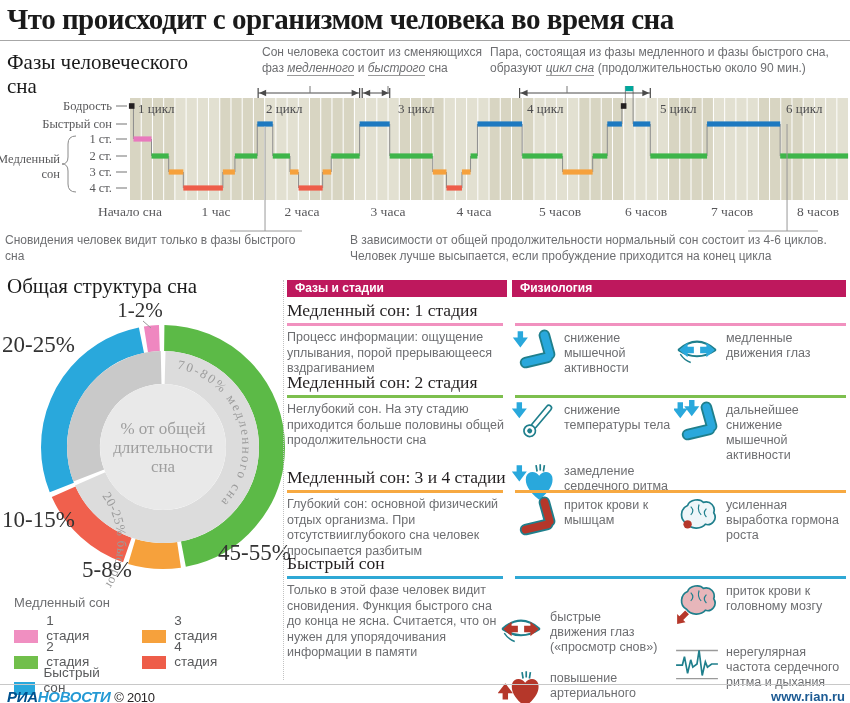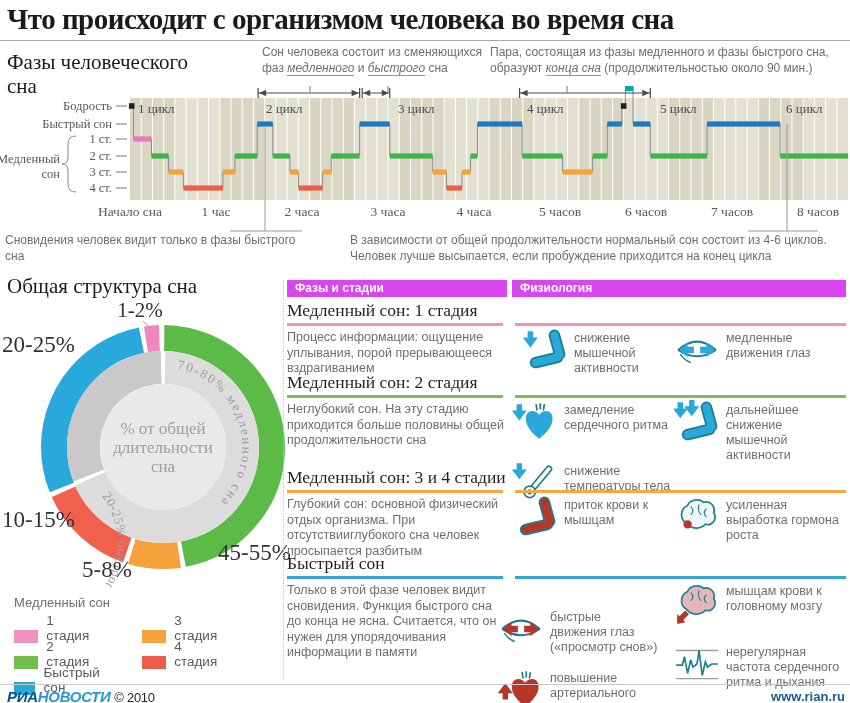--- a/index.html
+++ b/index.html
@@ -5,21 +5,21 @@
   html,body{margin:0;padding:0;background:#fff;}
   #canvas{position:relative;width:850px;height:703px;background:#fff;overflow:hidden;
           font-family:"Liberation Sans",sans-serif;color:#58595b;}
   .abs{position:absolute;}
   .serif{font-family:"Liberation Serif","DejaVu Serif",serif;}
   .page-title{font-size:29px;font-weight:bold;color:#1a1a1a;letter-spacing:-0.5px;white-space:nowrap;}
   .rule{background:#a7a7a7;height:1px;}
   .sec-head{font-size:21px;color:#1a1a1a;line-height:24px;}
   .note{font-size:12px;line-height:15.5px;color:#6d6e71;}
   .uw{border-bottom:1px solid #9a9a9a;padding-bottom:0px;font-style:italic;}
-  .colhead{background:#d946ef;color:#fff;font-size:12px;font-weight:bold;line-height:17px;padding-left:8px;box-sizing:border-box;height:17px;}
+  .colhead{background:#be185d;color:#fff;font-size:12px;font-weight:bold;line-height:17px;padding-left:8px;box-sizing:border-box;height:17px;}
   .stage-title{font-size:17.5px;color:#231f20;white-space:nowrap;}
   .stage-rule{height:2.5px;}
   .stage-desc{font-size:12.5px;line-height:15.5px;color:#6d6e71;}
   .phys-col{position:absolute;top:27px;}
   .phys-item{display:flex;margin-bottom:11px;}
   .phys-icon{width:52px;flex:0 0 52px;}
   .phys-cap{font-size:12.5px;line-height:15px;color:#6d6e71;padding-top:4px;}
   .legend-title{font-size:13px;color:#6d6e71;}
   .legend-item{position:absolute;display:flex;align-items:flex-end;}
   .legend-swatch{width:28px;height:13px;margin-right:8px;}
@@ -33,21 +33,21 @@
 <body>
 
 <div id="canvas">
 
   <div class="abs serif page-title" style="left:7px;top:3px;">Что происходит с организмом человека во время сна</div>
   <div class="abs rule" style="left:0;top:40px;width:850px;"></div>
 
   <div class="abs serif sec-head" style="left:7px;top:50px;width:200px;">Фазы человеческого сна</div>
 
   <div class="abs note" style="left:262px;top:45px;width:220px;" id="note1">Сон человека состоит из сменяющихся фаз <span class="uw">медленного</span> и <span class="uw">быстрого</span> сна</div>
-  <div class="abs note" style="left:490px;top:45px;width:352px;" id="note2">Пара, состоящая из фазы медленного и фазы быстрого сна, образуют <span class="uw">конца сна</span> (продолжительностью около 90 мин.)</div>
+  <div class="abs note" style="left:490px;top:45px;width:352px;" id="note2">Пара, состоящая из фазы медленного и фазы быстрого сна, образуют <span class="uw">цикл сна</span> (продолжительностью около 90 мин.)</div>
 
   <svg class="abs" style="left:0;top:86px;" width="850" height="160" viewBox="0 0 850 160" id="hypnogram">
       <rect x="130" y="12" width="44.875" height="102" fill="#d8d5c2"></rect>
       <rect x="174.875" y="12" width="44.875" height="102" fill="#e2e0d1"></rect>
       <rect x="219.75" y="12" width="44.875" height="102" fill="#d8d5c2"></rect>
       <rect x="264.625" y="12" width="44.875" height="102" fill="#e2e0d1"></rect>
       <rect x="309.5" y="12" width="44.875" height="102" fill="#d8d5c2"></rect>
       <rect x="354.375" y="12" width="44.875" height="102" fill="#e2e0d1"></rect>
       <rect x="399.25" y="12" width="44.875" height="102" fill="#d8d5c2"></rect>
       <rect x="444.125" y="12" width="44.875" height="102" fill="#e2e0d1"></rect>
@@ -297,21 +297,21 @@
 
   <div class="abs" id="stages-table" style="left:287px;top:280px;width:559px;">
     <div class="colhead abs" style="left:0;top:0;width:220px;">Фазы и стадии</div>
     <div class="colhead abs" style="left:225px;top:0;width:334px;">Физиология</div>
 
     <div class="abs" style="left:0;top:20px;width:559px;">
       <div class="serif stage-title">Медленный сон: 1 стадия</div>
       <div class="abs stage-rule" style="left:0;top:23px;width:216px;background:#f191bf;"></div>
       <div class="abs stage-rule" style="left:228px;top:23px;width:331px;background:#f191bf;"></div>
       <div class="abs stage-desc" style="left:0;top:30px;width:218px;">Процесс информации: ощущение уплывания, порой прерывающееся вздрагиванием</div>
-      <div class="phys-col" style="left:235px;width:162px;">
+      <div class="phys-col" style="left:225px;width:162px;">
           <div class="phys-item">
         <div class="phys-icon"><svg width="46" height="46" viewBox="0 0 44 44">
                 <path d="M5.4,4 h5.2 v6 h4.6 l-7.2,9.5 -7.2,-9.5 h4.6 z" fill="#29a8dc"></path>
                 <path d="M31,8 L36,26 M34,29 L13,34" fill="none" stroke="#1f7f8c" stroke-width="11" stroke-linecap="round"></path>
           <path d="M31,8 L36,26 M34,29 L13,34" fill="none" stroke="#29a8dc" stroke-width="7.5" stroke-linecap="round"></path>
               </svg></div>
         <div class="phys-cap">снижение мышечной активности</div>
           </div>
         </div>
       <div class="phys-col" style="left:387px;width:172px;">
@@ -328,37 +328,37 @@
         </div>
     </div>
     <div class="abs" style="left:0;top:92px;width:559px;">
       <div class="serif stage-title">Медленный сон: 2 стадия</div>
       <div class="abs stage-rule" style="left:0;top:23px;width:216px;background:#7dbf4e;"></div>
       <div class="abs stage-rule" style="left:228px;top:23px;width:331px;background:#7dbf4e;"></div>
       <div class="abs stage-desc" style="left:0;top:30px;width:218px;">Неглубокий сон. На эту стадию приходится больше половины общей продолжительности сна</div>
       <div class="phys-col" style="left:225px;width:162px;">
           <div class="phys-item">
         <div class="phys-icon"><svg width="46" height="46" viewBox="0 0 44 44">
-                <path d="M4.4,5 h5.2 v6 h4.6 l-7.2,9.5 -7.2,-9.5 h4.6 z" fill="#29a8dc"></path>
-                <path d="M24,11 L23,5 M30,11 L31,5 M27,10 L27,4" stroke="#1f7f8c" stroke-width="1.6" fill="none"></path>
-          <path d="M26,38 C16,30 12,23 13.5,16 C15,10 23,10 26,15 C29,10 37,10 38.5,16 C40,23 36,30 26,38 Z" fill="#29a8dc"></path>
-              </svg></div>
-        <div class="phys-cap">замедление сердечного ритма</div>
-          </div>
-          <div class="phys-item">
-        <div class="phys-icon"><svg width="46" height="46" viewBox="0 0 44 44">
                 <path d="M4.4,3 h5.2 v6 h4.6 l-7.2,9.5 -7.2,-9.5 h4.6 z" fill="#29a8dc"></path>
                 <g transform="rotate(40 24 22)">
                   <rect x="21.5" y="2" width="5" height="27" rx="2.5" fill="#fff" stroke="#1f7f8c" stroke-width="1.6"></rect>
      <circle cx="24" cy="33" r="5.5" fill="#fff" stroke="#1f7f8c" stroke-width="1.6"></circle>
                   <circle cx="24" cy="33" r="2.4" fill="#1f7f8c"></circle>
                 </g>
               </svg></div>
         <div class="phys-cap">снижение температуры тела</div>
           </div>
+          <div class="phys-item">
+        <div class="phys-icon"><svg width="46" height="46" viewBox="0 0 44 44">
+                <path d="M4.4,5 h5.2 v6 h4.6 l-7.2,9.5 -7.2,-9.5 h4.6 z" fill="#29a8dc"></path>
+                <path d="M24,11 L23,5 M30,11 L31,5 M27,10 L27,4" stroke="#1f7f8c" stroke-width="1.6" fill="none"></path>
+          <path d="M26,38 C16,30 12,23 13.5,16 C15,10 23,10 26,15 C29,10 37,10 38.5,16 C40,23 36,30 26,38 Z" fill="#29a8dc"></path>
+              </svg></div>
+        <div class="phys-cap">замедление сердечного ритма</div>
+          </div>
         </div>
       <div class="phys-col" style="left:387px;width:172px;">
           <div class="phys-item">
         <div class="phys-icon"><svg width="46" height="46" viewBox="0 0 44 44">
                 <path d="M3.4,3 h5.2 v6 h4.6 l-7.2,9.5 -7.2,-9.5 h4.6 z" fill="#29a8dc"></path>
                 <path d="M14.4,1 h5.2 v6 h4.6 l-7.2,9.5 -7.2,-9.5 h4.6 z" fill="#29a8dc"></path>
                 <path d="M31,8 L36,26 M34,29 L13,34" fill="none" stroke="#1f7f8c" stroke-width="11" stroke-linecap="round"></path>
           <path d="M31,8 L36,26 M34,29 L13,34" fill="none" stroke="#29a8dc" stroke-width="7.5" stroke-linecap="round"></path>
               </svg></div>
         <div class="phys-cap">дальнейшее снижение мышечной активности</div>
@@ -415,21 +415,21 @@
         <div class="phys-cap">повышение артериального давления</div>
           </div>
         </div>
       <div class="phys-col" style="left:387px;width:172px;">
           <div class="phys-item">
         <div class="phys-icon"><svg width="46" height="46" viewBox="0 0 44 44">
                 <path d="M12,28 C5,24 6,14 13,11 C15,5 25,4 28,8 C35,6 40,12 38,18 C42,24 36,31 30,29 C26,34 16,34 12,28 Z" fill="#e7b6ba" stroke="#1f7f8c" stroke-width="1.6"></path>
           <path d="M16,12 q4,4 0,8 M24,10 q-2,6 2,10 M31,14 q-4,4 0,8" fill="none" stroke="#1f7f8c" stroke-width="1.1"></path>
                 <path d="M3,42 l8,-1.5 -2.2,-2.2 5.5,-5.5 -3.6,-3.6 -5.5,5.5 -2.2,-2.2 z" fill="#b5372a"></path>
               </svg></div>
-        <div class="phys-cap">мышцам крови к головному мозгу</div>
+        <div class="phys-cap">приток крови к головному мозгу</div>
           </div>
           <div class="phys-item">
         <div class="phys-icon"><svg width="46" height="46" viewBox="0 0 44 44">
                 <line x1="2" y1="9" x2="42" y2="9" stroke="#9a9a9a" stroke-width="1.4"></line>
      <line x1="2" y1="36" x2="42" y2="36" stroke="#9a9a9a" stroke-width="1.4"></line>
      <path d="M2,23 L8,23 10,15 13,31 16,18 18,25 22,22 24,9 27,33 30,20 32,25 36,22 42,22" fill="none" stroke="#1f7f8c" stroke-width="1.6"></path>
               </svg></div>
         <div class="phys-cap">нерегулярная частота сердечного ритма и дыхания</div>
           </div>
         </div>

